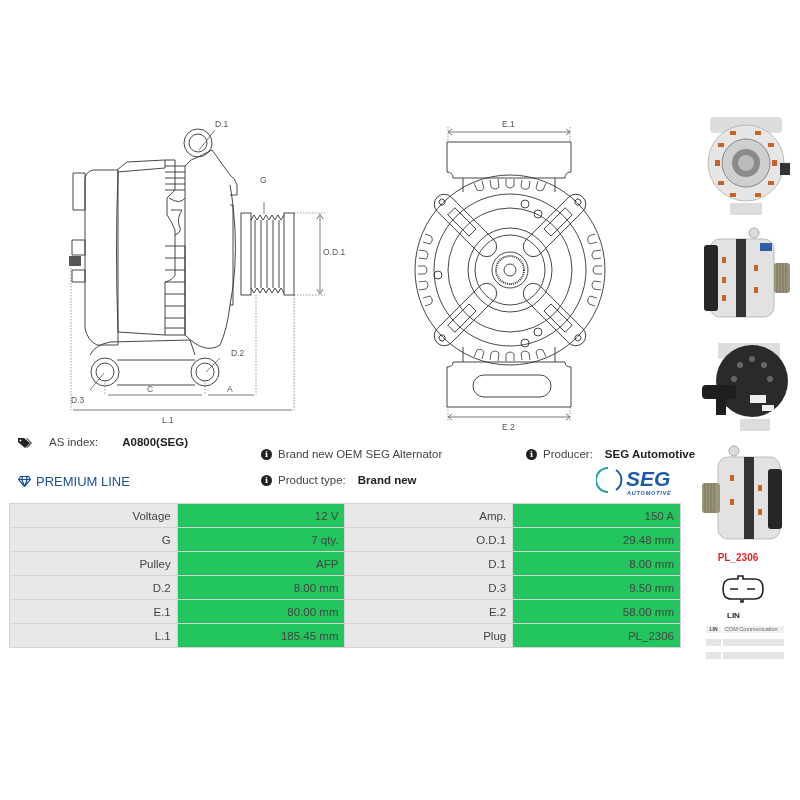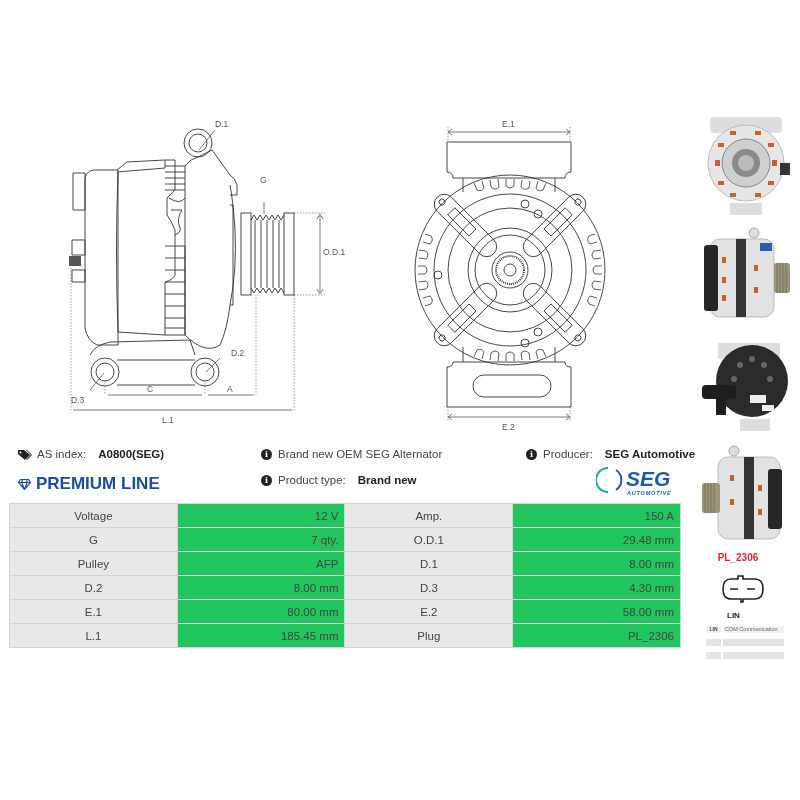--- a/index.html
+++ b/index.html
@@ -12,29 +12,29 @@
   .dim-label { font-family: "Liberation Sans", sans-serif; font-size: 8.5px; fill: #555; }
 
   .photos { position: absolute; left: 700px; top: 115px; width: 92px; }
   .photo { width: 92px; height: 102px; margin-bottom: 8px; position: relative; }
   .photo svg { width: 100%; height: 100%; display: block; }
 
   .info-row { position: absolute; font-size: 11.5px; color: #444; white-space: nowrap; display: flex; align-items: center; }
   .info-row b { color: #222; font-weight: bold; margin-left: 12px; }
   .info-icon { display: inline-block; width: 11px; height: 11px; border-radius: 50%; background: #222; color: #fff; font-size: 8px; font-weight: bold; text-align: center; line-height: 11px; margin-right: 6px; font-family: "DejaVu Serif", serif; }
   .tag-icon { width: 14px; height: 11px; margin-right: 5px; }
-  .premium { color: #1a4fa0; font-weight: bold; font-size: 17px; }
+  .premium { color: #1a4fa0; font-weight: normal; font-size: 13px; }
   .gem-icon { width: 13px; height: 11px; margin-right: 5px; }
 
   .seg-logo { position: absolute; left: 596px; top: 464px; width: 88px; height: 34px; font-style: italic; }
   .seg-logo svg { width: 100%; height: 100%; }
 
   table.specs { position: absolute; left: 9px; top: 503px; width: 672px; border-collapse: collapse; font-size: 11.5px; }
   table.specs td { border: 1px solid #d4d4d4; height: 24px; padding: 0 6px; text-align: right; color: #444; }
-  table.specs td.lbl { background: #e8e8e8; width: 168px; text-align: center; }
+  table.specs td.lbl { background: #e8e8e8; width: 168px; }
   table.specs td.val { background: #22c55e; width: 168px; }
 
   .plug-panel { position: absolute; left: 705px; top: 552px; width: 80px; }
   .plug-title { color: #e4242a; font-weight: bold; font-size: 10px; text-align: center; width: 80px; margin-left: -7px; }
   .plug-shape { width: 44px; height: 32px; margin: 10px 0 0 16px; }
   .plug-lin { font-size: 8px; font-weight: bold; color: #222; margin: 2px 0 0 22px; }
   .pin-row { display: flex; gap: 2px; margin-top: 6px; margin-left: 1px; }
   .pin-key { width: 15px; height: 7px; background: #e4e4e4; font-size: 5px; font-weight: bold; color: #444; text-align: center; line-height: 7px; }
   .pin-val { width: 61px; height: 7px; background: #e4e4e4; font-size: 5.5px; color: #666; line-height: 7px; padding-left: 2px; white-space: nowrap; overflow: hidden; }
   .pin-row.first .pin-key, .pin-row.first .pin-val { background: #f1f1f1; }
@@ -250,21 +250,21 @@
           <rect x="30" y="54" width="4" height="6"></rect>
           <rect x="58" y="40" width="4" height="6"></rect>
           <rect x="58" y="64" width="4" height="6"></rect>
         </g>
       <rect x="2" y="38" width="18" height="30" rx="3" fill="#9a9478"></rect>
       <path d="M5 38 L5 68 M8 38 L8 68 M11 38 L11 68 M14 38 L14 68" stroke="#6e6a55" stroke-width="0.8"></path>
     </svg>
   </div>
 </div>
 
-<div class="info-row" style="left:18px; top:448px;">
+<div class="info-row" style="left:18px; top:436px;gap:12px;">
   <svg class="tag-icon" viewBox="0 0 14 11">
     <path d="M0 1 L6 1 L12 6 L7 11 L0 5 Z" fill="#222"></path>
       <path d="M8 1 L9 1 L14 6 L9 11 L8.3 10.4 L12.8 6 Z" fill="#222"></path>
       <circle cx="2.5" cy="3.5" r="1" fill="#fff"></circle>
   </svg>
   <span>AS index:</span>
   <b>A0800(SEG)</b>
 </div>
 <div class="info-row" style="left:18px; top:474px;">
   <svg class="gem-icon" viewBox="0 0 13 11">
@@ -313,21 +313,21 @@
     <tr>
       <td class="lbl">Pulley</td>
       <td class="val">AFP</td>
       <td class="lbl">D.1</td>
       <td class="val">8.00 mm</td>
     </tr>
     <tr>
       <td class="lbl">D.2</td>
       <td class="val">8.00 mm</td>
       <td class="lbl">D.3</td>
-      <td class="val">4.30 mm</td>
+      <td class="val">9.50 mm</td>
     </tr>
     <tr>
       <td class="lbl">E.1</td>
       <td class="val">80.00 mm</td>
       <td class="lbl">E.2</td>
       <td class="val">58.00 mm</td>
     </tr>
     <tr>
       <td class="lbl">L.1</td>
       <td class="val">185.45 mm</td>

